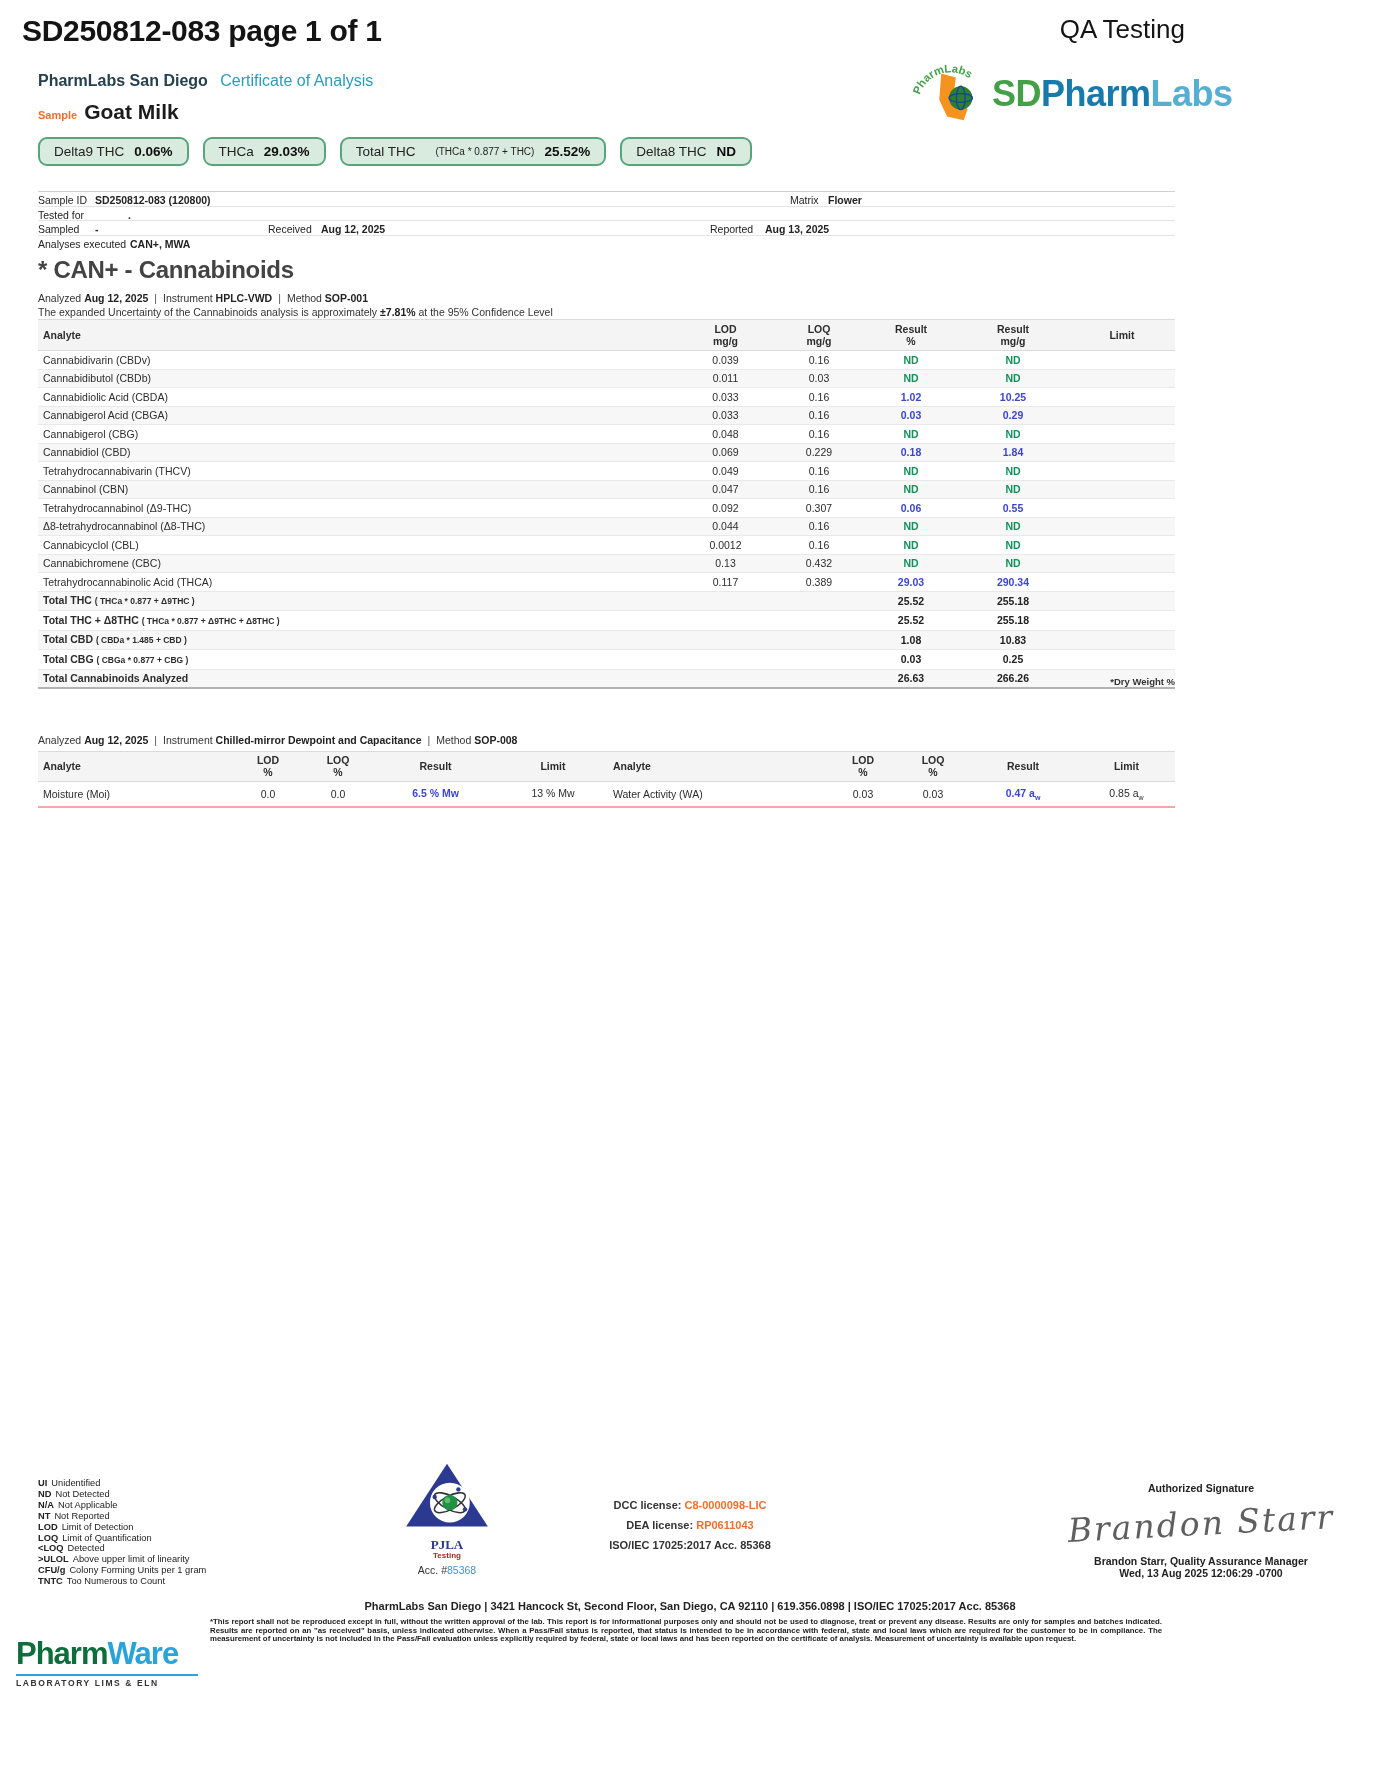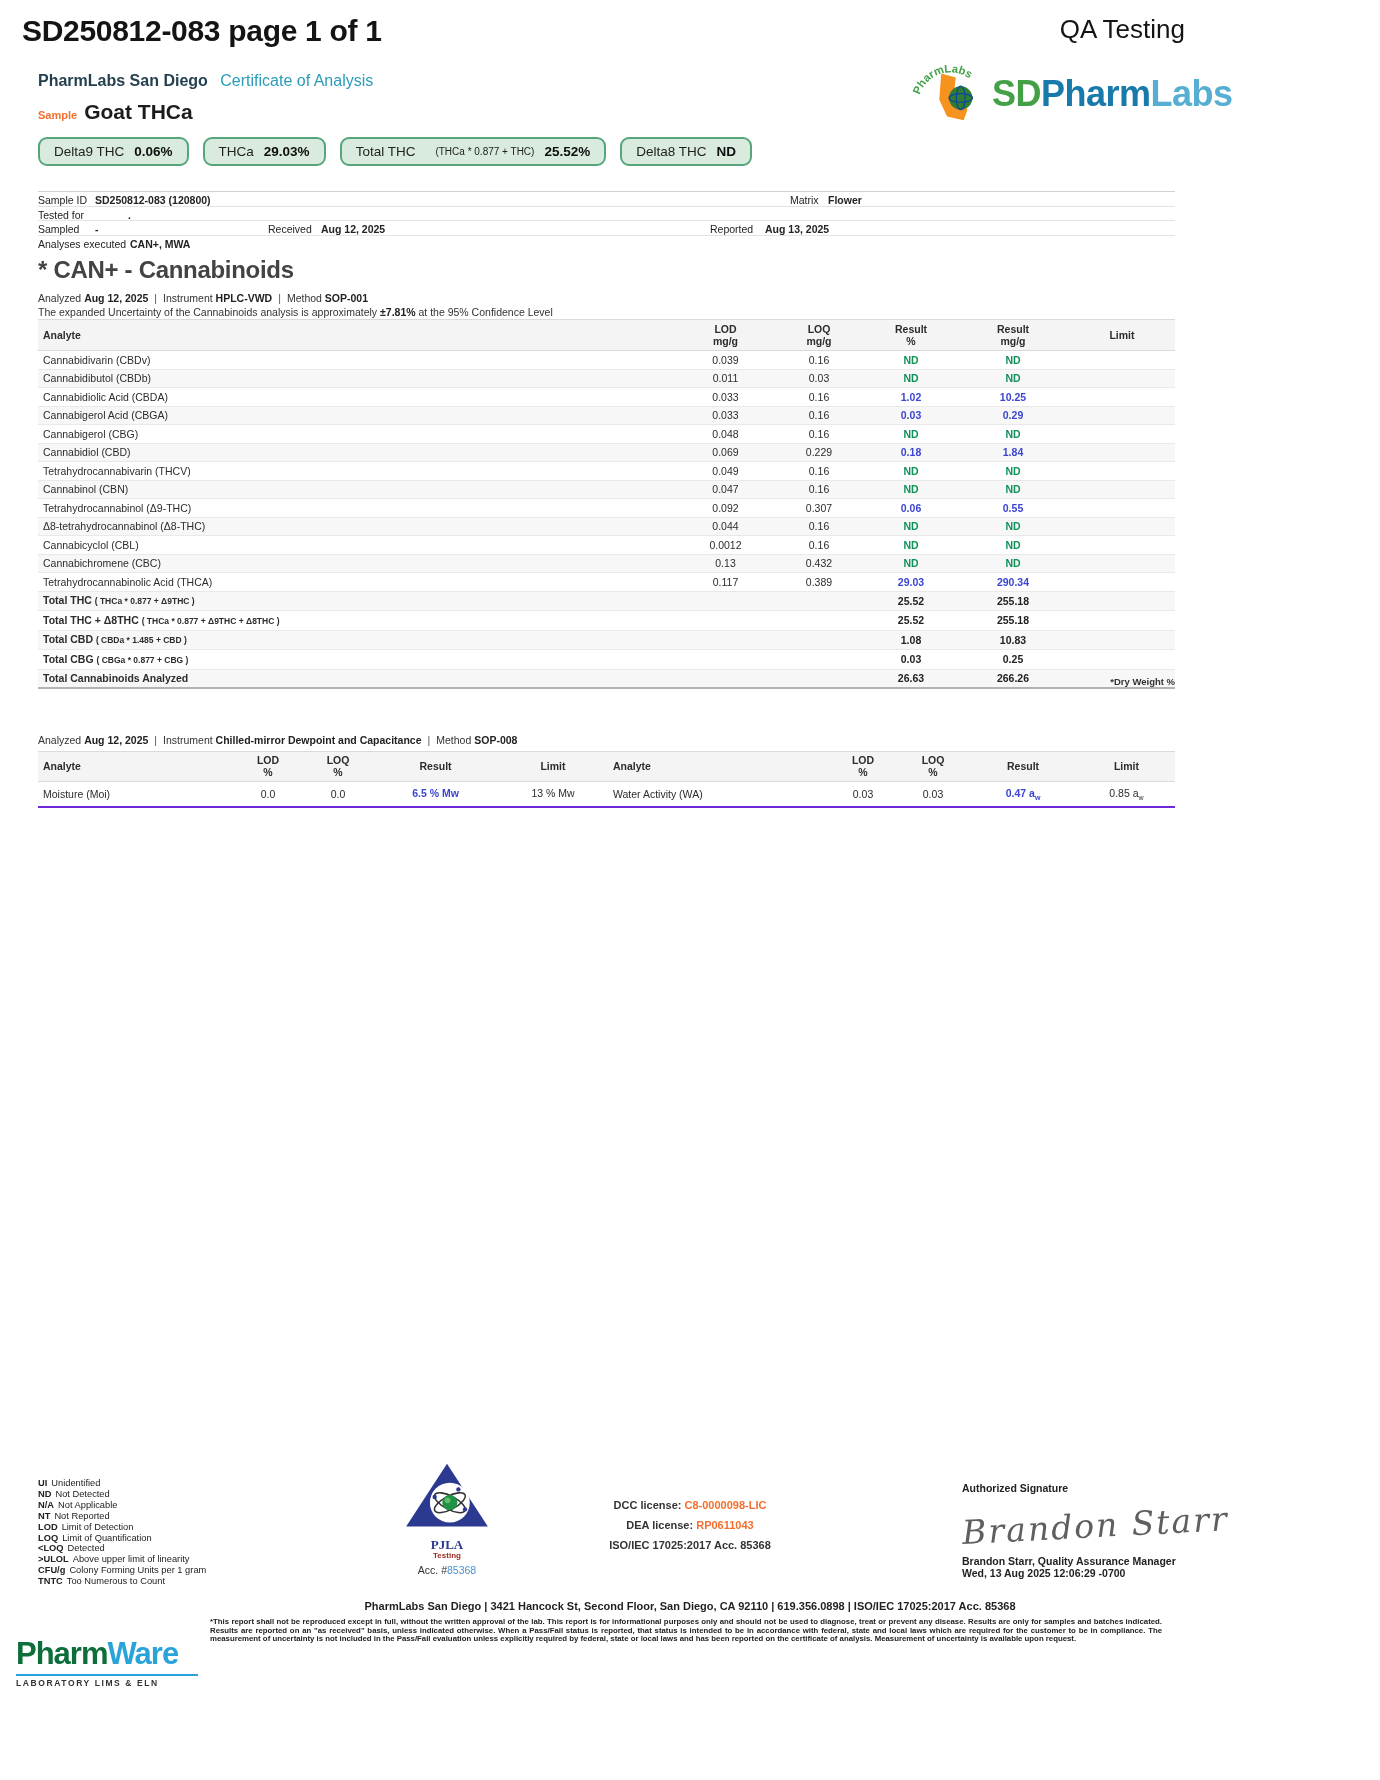--- a/index.html
+++ b/index.html
@@ -59,38 +59,38 @@
   tr.total .an { font-weight:bold; }
   .nd  { color:#0f9158; font-weight:bold; }
   .val { color:#3b45d0; font-weight:bold; }
   .tot { color:#222222; font-weight:bold; }
   .dryweight { position:absolute; left:975px; top:676px; width:200px; text-align:right; font-size:9.5px; font-weight:bold; color:#333; }
 
   
   .mtable { position:absolute; left:38px; top:751px; width:1137px; border-collapse:collapse; table-layout:fixed; font-size:10.5px; color:#2c2c2c; }
   .mtable th { background:#f4f4f4; border-top:1px solid #dadada; border-bottom:1px solid #dadada; font-weight:bold; padding:3px 0; line-height:11.5px; }
   .mtable th.ta, .mtable td.ta { text-align:left; padding-left:5px; }
-  .mtable td { text-align:center; padding:5px 2px; border-bottom:2px solid #6d28d9; }
+  .mtable td { text-align:center; padding:5px 2px; border-bottom:2px solid #fca5a5; }
   sub { font-size:7px; }
 
   
   .legend { position:absolute; left:38px; top:1478px; font-size:9.3px; line-height:10.9px; color:#222; }
   .lg-abbr { font-weight:bold; margin-right:4px; }
 
   .pjla { position:absolute; left:362px; top:1460px; width:170px; text-align:center; }
   .pjla svg { width:96px; height:74px; }
   .pjla-name { font-family:"Liberation Serif", serif; font-size:13px; font-weight:bold; color:#2b3990; line-height:13px; }
   .pjla-sub { font-size:8px; font-weight:bold; color:#a02c20; line-height:10px; }
   .pjla-acc { font-size:10.5px; color:#333; margin-top:3px; }
   .pjla-acc-num { color:#4a90d2; }
 
   .licenses { position:absolute; left:555px; top:1495px; width:270px; text-align:center; font-size:11px; font-weight:bold; color:#333; line-height:20px; }
   .lic-val { color:#f26f2d; }
 
-  .sig { position:absolute; left:962px; top:1482px; width:348px; text-align:left; }
+  .sig { position:absolute; left:1027px; top:1482px; width:348px; text-align:center; }
   .sig-title { font-size:10.5px; font-weight:bold; color:#222; }
   .sig-script { font-family:"DejaVu Serif", serif; font-style:italic; font-size:33px; color:#5f5f5f; margin-top:10px; transform:rotate(-3deg); letter-spacing:2px; }
   .sig-name { font-size:10.5px; font-weight:bold; margin-top:12px; color:#222; }
   .sig-date { font-size:10.5px; font-weight:bold; color:#222; }
 
   .pharmware { position:absolute; left:16px; top:1636px; width:200px; }
   .pw-line1 { font-size:31px; font-weight:bold; letter-spacing:-1px; }
   .pw-1 { color:#0d6e3b; } .pw-2 { color:#2aa3d8; }
   .pw-tag { font-size:8.5px; font-weight:bold; letter-spacing:1.6px; color:#333; border-top:2px solid #2aa3d8; margin-top:2px; padding-top:2px; width:182px; }
 
@@ -125,21 +125,21 @@
       <ellipse cx="50" cy="43" rx="12" ry="4.5" fill="none" stroke="#0d47a1" stroke-width="1.3"></ellipse>
       <ellipse cx="50" cy="43" rx="4.5" ry="12" fill="none" stroke="#0d47a1" stroke-width="1.3"></ellipse>
     </svg>
     <div class="brand-text">
       <span class="bt-sd">SD</span><span class="bt-pharm">Pharm</span><span class="bt-labs">Labs</span>
     </div>
   </div>
 
   <div class="sample-line">
     <span class="sample-lbl">Sample</span>
-    <span class="sample-name">Goat THCa</span>
+    <span class="sample-name">Goat Milk</span>
   </div>
 
   <div class="pills">
 
   <div class="pill">
       <span class="p-lbl">Delta9 THC</span>
 
       <span class="p-val">0.06%</span>
     </div>
       <div class="pill">

